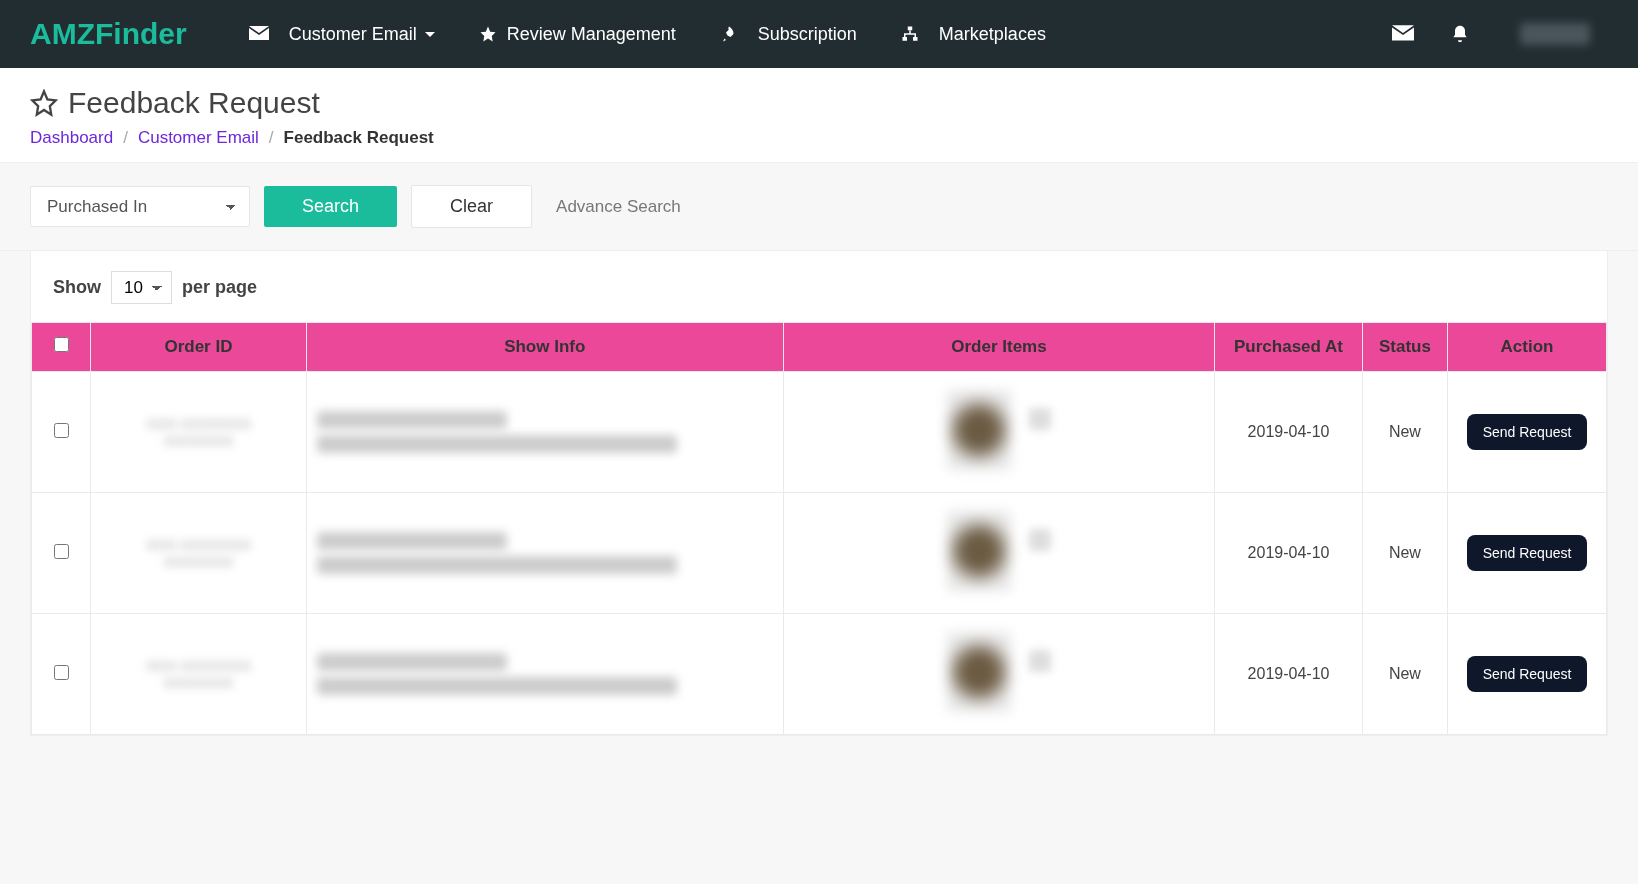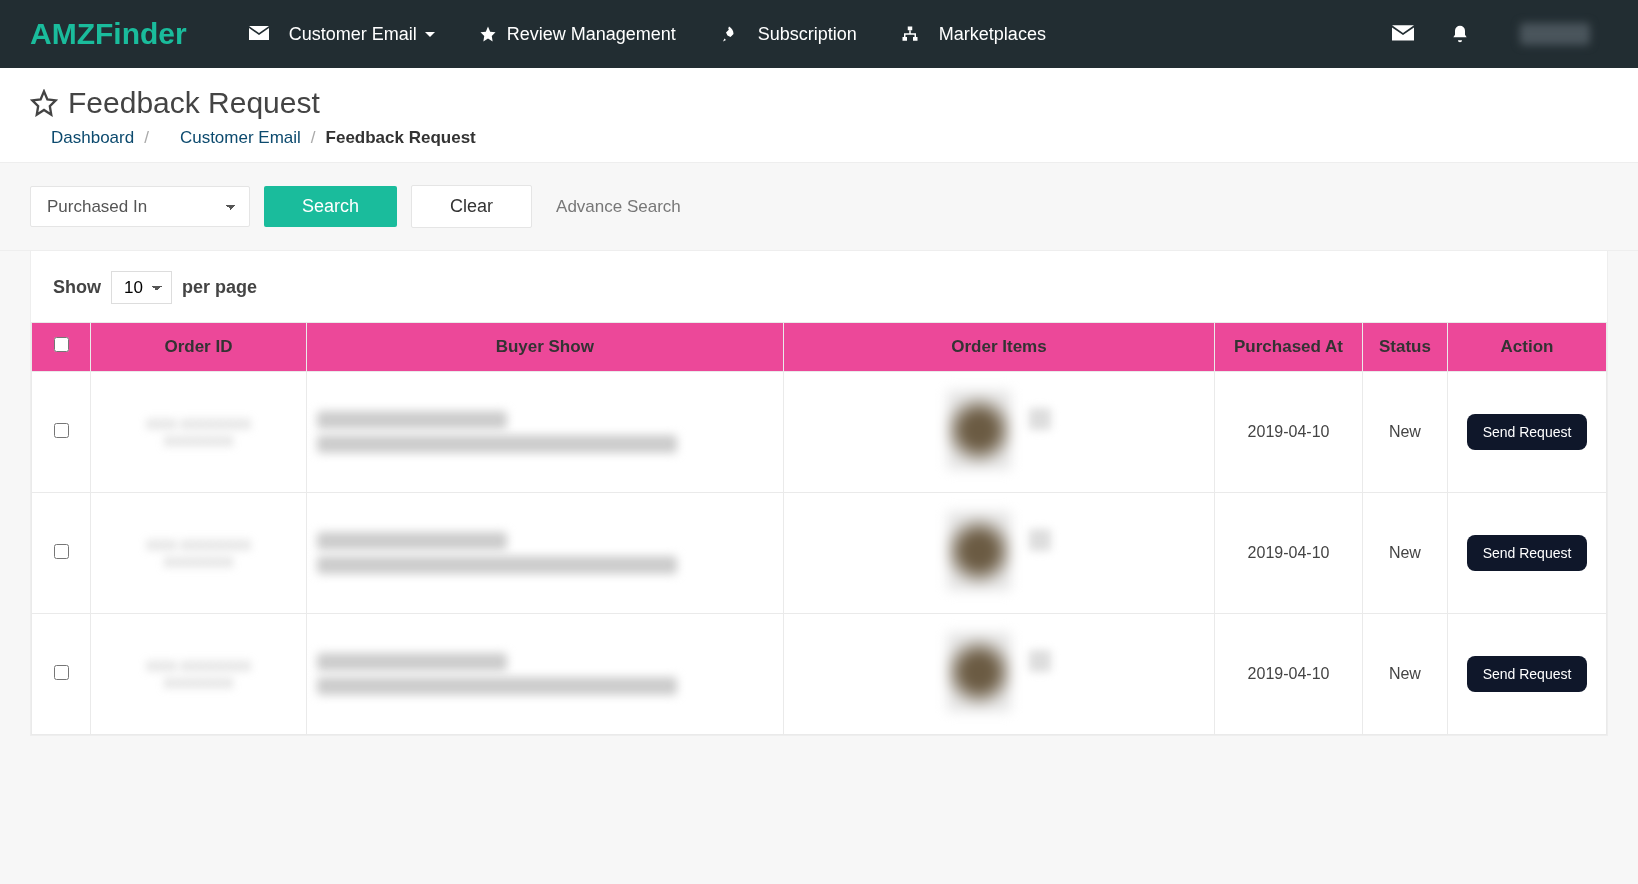--- a/index.html
+++ b/index.html
@@ -10,21 +10,21 @@
 .nav-item svg, .nav-item .ico { margin-right: 10px; }
 .nav-right { margin-left: auto; display: flex; align-items: center; }
 .nav-icon { color: #fff; padding: 0 18px; cursor: pointer; display: flex; align-items: center; height: 68px; }
 .caret-down { width:0; height:0; border-left:5px solid transparent; border-right:5px solid transparent; border-top:5px solid #fff; display:inline-block; margin-left:8px; }
 .user-blur { width: 70px; height: 22px; background: #4a555c; filter: blur(4px); border-radius: 4px; margin-left: 14px; }
 
 .header-area { background: #fff; padding: 18px 30px 14px 30px; border-bottom: 1px solid #eee; }
 .page-title { font-size: 30px; font-weight: 300; color: #444; display: flex; align-items: center; margin-bottom: 8px; }
 .page-title .star { margin-right: 10px; }
 .breadcrumb { font-size: 17px; color: #555; display: flex; align-items: center; gap: 10px; }
-.breadcrumb a { color: #0c4a6e; text-decoration: none; cursor: pointer; margin-left: 21px; }
+.breadcrumb a { color: #6d28d9; text-decoration: none; cursor: pointer; }
 .breadcrumb .sep { color: #aaa; }
 .breadcrumb .current { font-weight: bold; color: #333; }
 
 .controls { background: #f7f7f7; padding: 22px 30px; display: flex; align-items: center; gap: 14px; border-bottom: 1px solid #eee; }
 .select { background: #fff; border: 1px solid #e5e5e5; color: #555; font-size: 17px; padding: 10px 40px 10px 16px; border-radius: 2px; appearance: none; background-image: linear-gradient(45deg, transparent 50%, #555 50%), linear-gradient(135deg, #555 50%, transparent 50%); background-position: calc(100% - 18px) 18px, calc(100% - 13px) 18px; background-size: 5px 5px, 5px 5px; background-repeat: no-repeat; cursor: pointer; }
 .sel-mp { width: 220px; }
 .sel-pi { width: 220px; }
 .btn { border: none; font-size: 18px; padding: 10px 38px; border-radius: 2px; cursor: pointer; }
 .btn-search { background: #1abc9c; color: #fff; }
 .btn-clear { background: #fff; border: 1px solid #e5e5e5; color: #333; }
@@ -137,21 +137,21 @@
       <option>10</option>
     </select>
     <span class="lbl">per page</span>
   </div>
 
   <table class="data">
     <thead>
       <tr>
         <th class="col-check"><input type="checkbox" class="rowcheck" style=""></th>
         <th class="col-order">Order ID</th>
-        <th class="col-buyer">Buyer Show</th>
+        <th class="col-buyer">Show Info</th>
         <th class="col-items">Order Items</th>
         <th class="col-date">Purchased At</th>
         <th class="col-status">Status</th>
         <th class="col-action">Action</th>
       </tr>
     </thead>
     <tbody id="tbody">
     <tr>
     <td class="col-check"><input type="checkbox" class="rowcheck" style=""></td>
     <td class="col-order">

